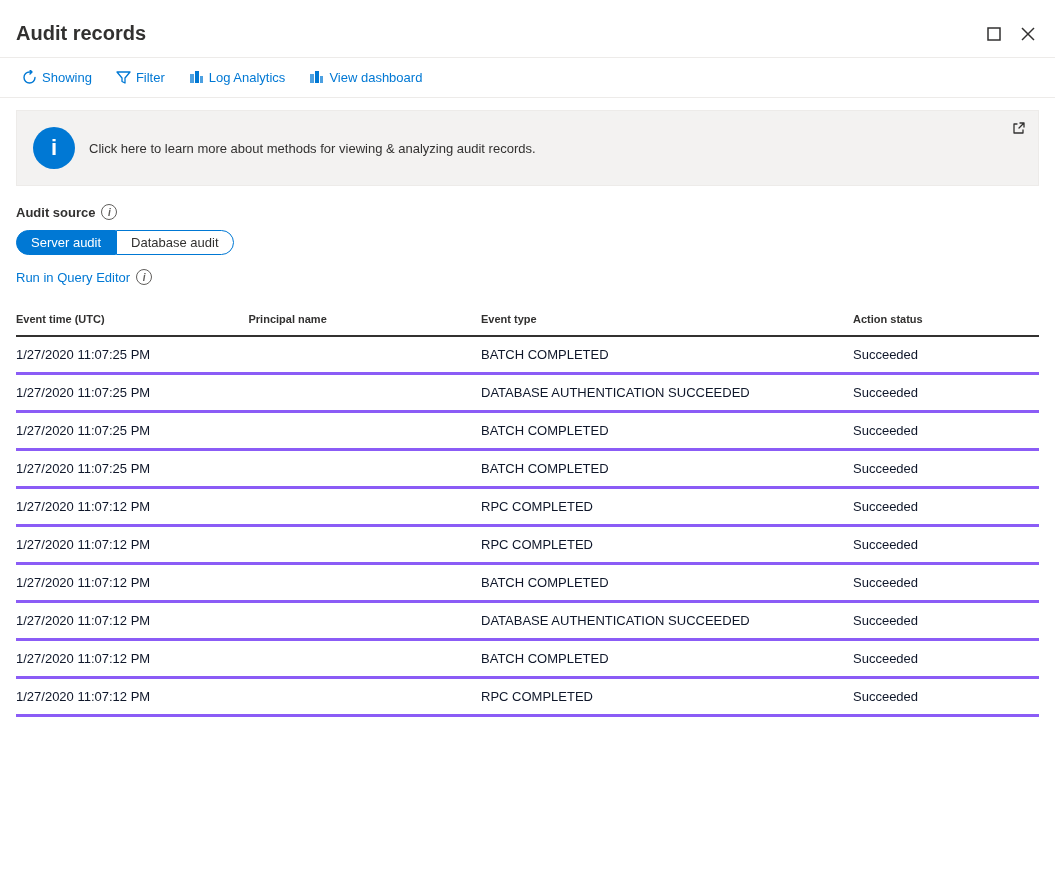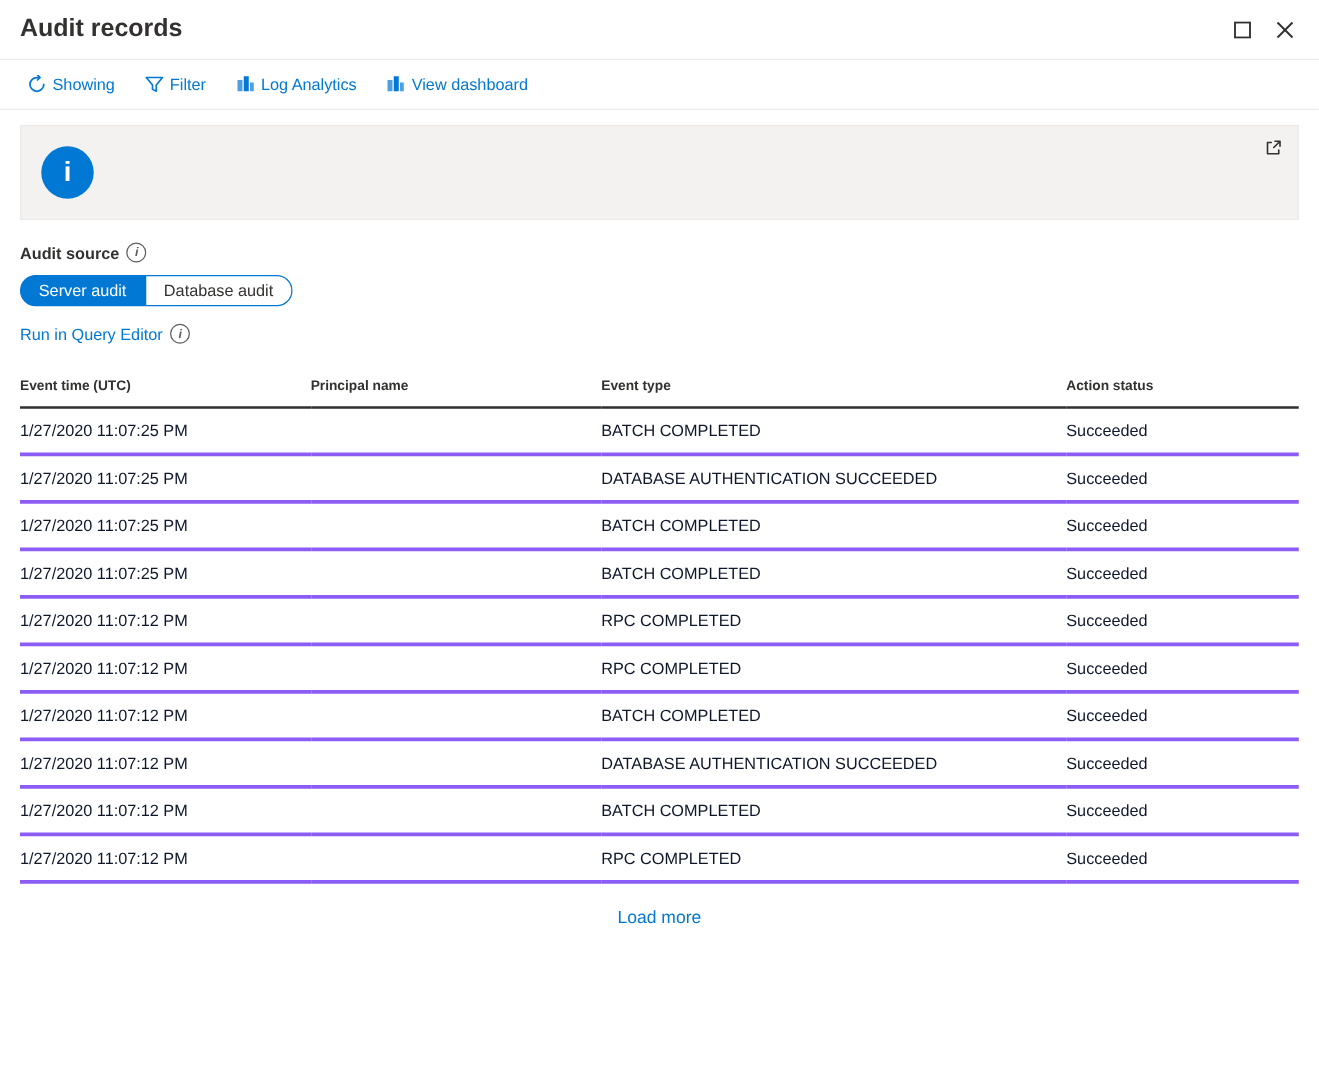--- a/index.html
+++ b/index.html
@@ -11,21 +11,21 @@
       width: 1055px;
       height: 870px;
       overflow: hidden;
     }
 
     
     .title-bar {
       display: flex;
       align-items: center;
       justify-content: space-between;
-      padding: 12px 16px 12px 16px;
+      padding: 22px 16px 12px 16px;
       border-bottom: 1px solid #edebe9;
     }
     .title-bar-title {
       font-size: 20px;
       font-weight: 600;
       color: #323130;
     }
     .title-bar-controls {
       display: flex;
       gap: 12px;
@@ -288,20 +288,21 @@
     <span>View dashboard</span>
   </button>
 </div>
 
 <div class="content">
 
   <div class="info-banner">
     <div class="info-icon-circle">
       <span>i</span>
     </div>
+    <span class="info-banner-text">Click here to learn more about methods for viewing &amp; analyzing audit records.</span>
     <span class="info-banner-external">
       <svg width="14" height="14" viewBox="0 0 14 14" fill="none">
         <path d="M8 2h4v4M12 2L7 7M5 3H2v9h9V9" stroke="#323130" stroke-width="1.3" fill="none" stroke-linecap="round" stroke-linejoin="round"></path>
       </svg>
     </span>
   </div>
 
   <div class="section-label">
     <span>Audit source</span>
     <span class="info-circle-sm">i</span>
@@ -388,19 +389,14 @@
   </tr>
         <tr>
     <td class="col-time">1/27/2020 11:07:12 PM</td>
     <td class="col-principal"></td>
     <td class="col-event">RPC COMPLETED</td>
     <td class="col-status">Succeeded</td>
   </tr>
       </tbody>
   </table>
 
-  <div class="load-more-container">
-    <button class="load-more-btn">
-      <span>Load more</span>
-    </button>
-  </div>
 
 </div>
 
 </body></html>

